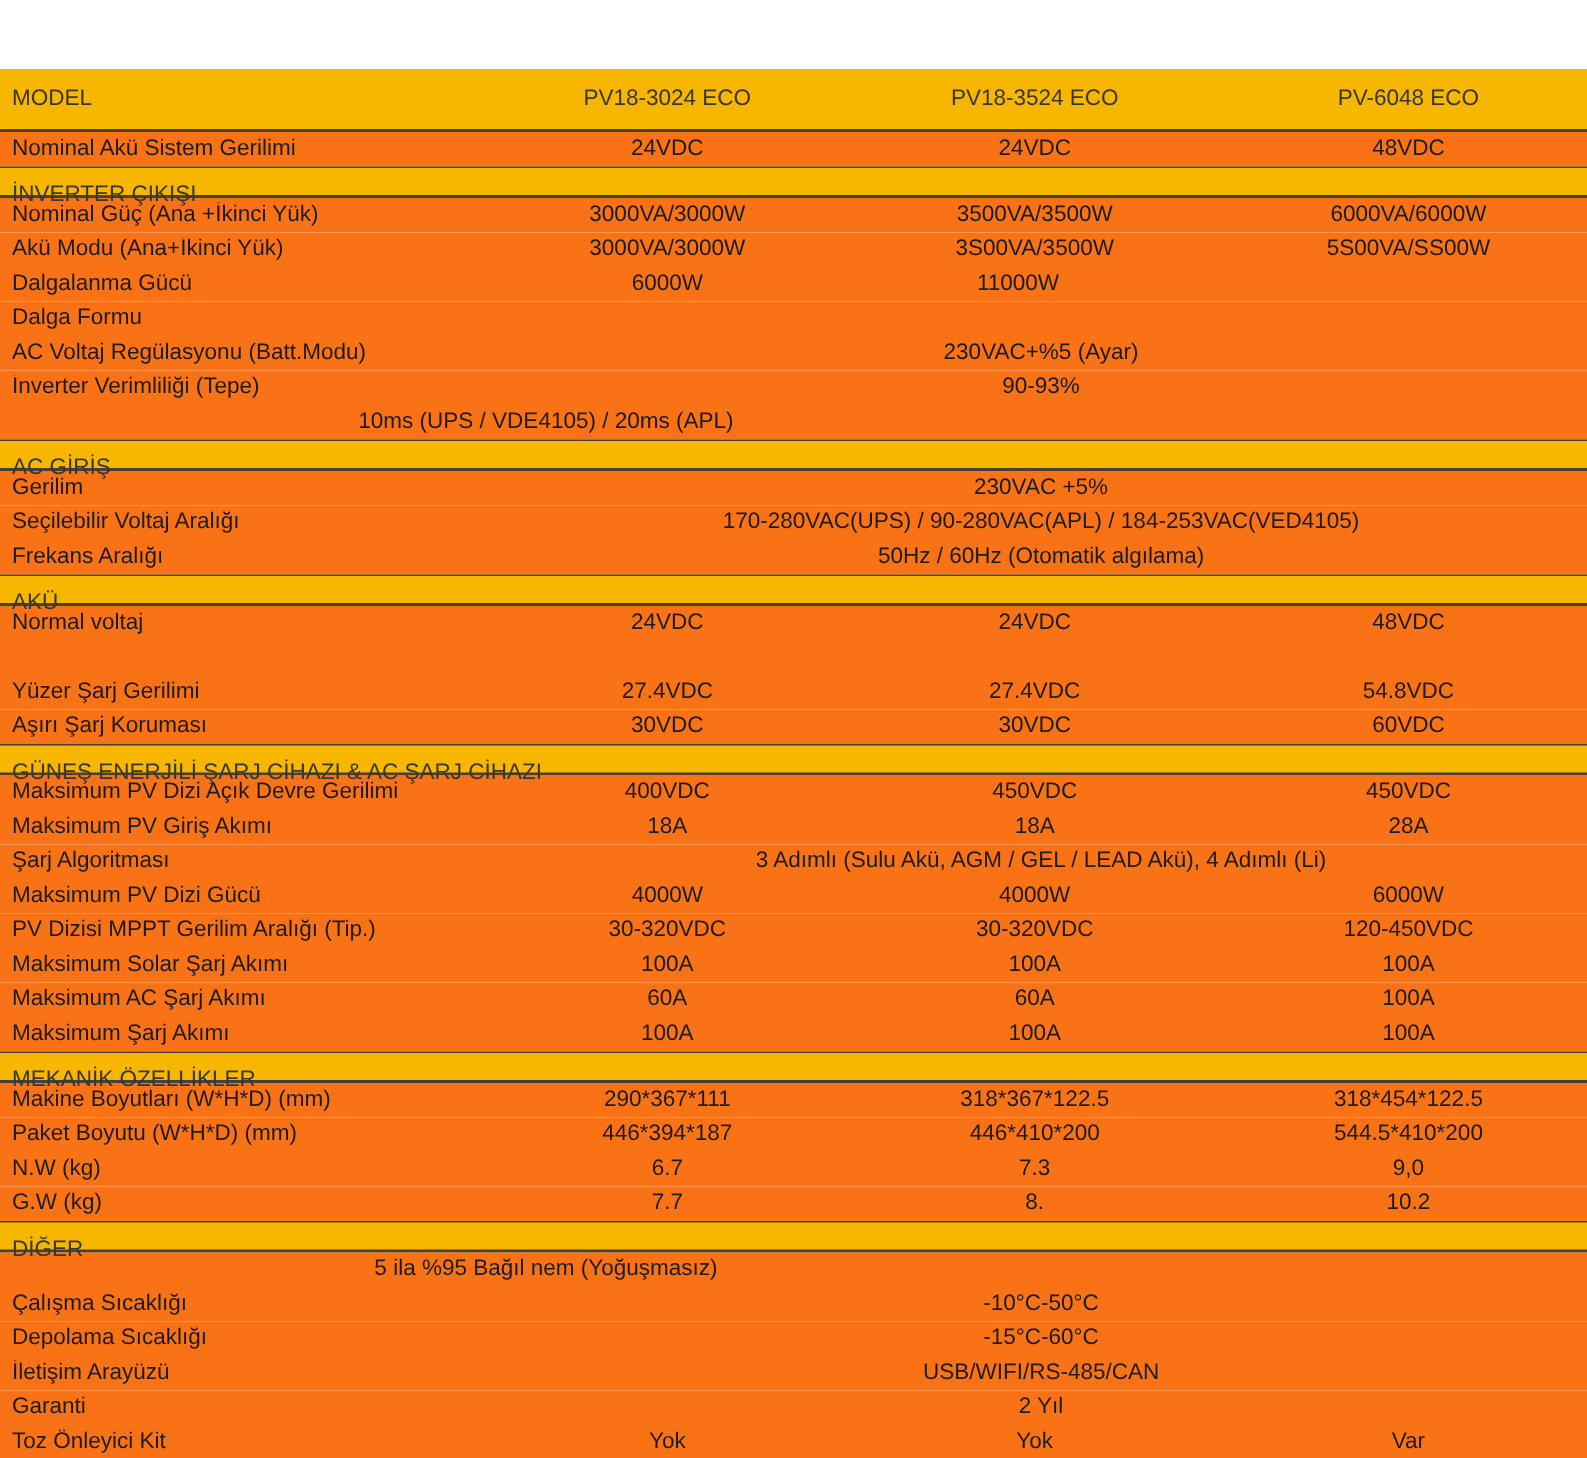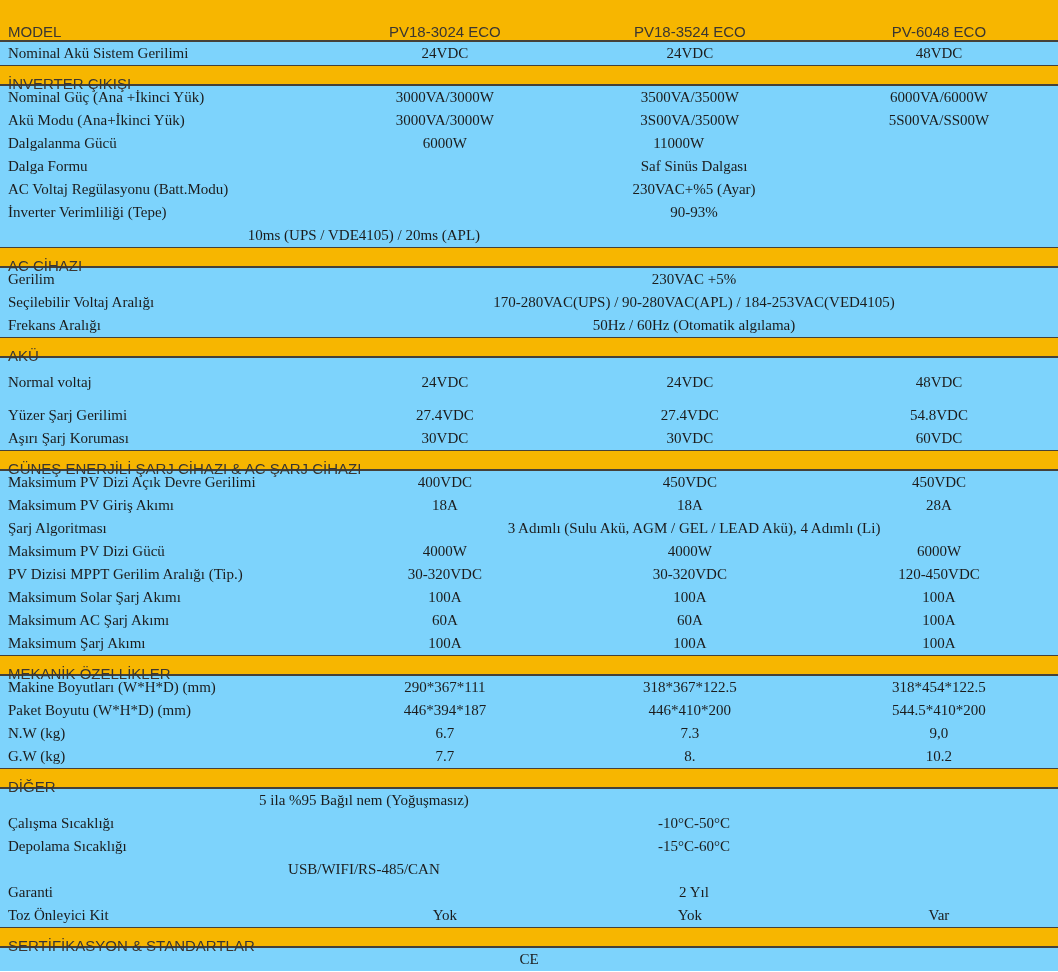--- a/index.html
+++ b/index.html
@@ -2,34 +2,35 @@
 <html><head>
 <meta charset="utf-8">
 <style>
   html,body{margin:0;padding:0;background:#ffffff;}
   body{font-family:"Liberation Sans", sans-serif;}
   #spec-table{
     width:1058px;height:972px;background:#ffffff;box-sizing:border-box;
     color:#1c1c1c;font-size:15px;line-height:1.1;overflow:hidden;
   }
   .hdr{
-    display:flex;align-items:flex-end;height:42px;box-sizing:border-box;
+    display:flex;align-items:center;height:42px;box-sizing:border-box;
     background:var(--accent);border-bottom:2px solid var(--line);
     color:var(--bandtext);
+    margin-top:46px;
   }
   .band{
     display:flex;align-items:center;height:21px;box-sizing:border-box;
     background:var(--accent);
     border-top:1px solid var(--line);border-bottom:2px solid var(--line);
     color:var(--bandtext);
   }
   .band span{padding-left:8px;white-space:nowrap;margin-top:19px;}
-  .row{display:flex;align-items:center;height:23px;box-sizing:border-box;background:#7dd3fc;font-family:Liberation Serif, serif;}
+  .row{display:flex;align-items:center;height:23px;box-sizing:border-box;background:#f97316;}
   .row.tall{height:46px;align-items:flex-start;}
-  .row.tall .cell{padding-top:16px;}
+  .row.tall .cell{padding-top:3px;}
   .cell{box-sizing:border-box;white-space:nowrap;overflow:hidden;}
   .c-label{width:31.2%;padding-left:8px;text-align:left;}
   .c2{width:21.7%;text-align:center;}
   .c3{width:24.6%;text-align:center;}
   .c4{width:22.5%;text-align:center;}
   .c-span{width:68.8%;text-align:center;}
   .c-full{width:100%;text-align:center;}
 </style>
 </head>
 <body>
@@ -63,35 +64,34 @@
         <div class="cell c3">3S00VA/3500W</div>
         <div class="cell c4">5S00VA/SS00W</div>
       </div>
       <div class="row">
         <div class="cell c-label">Dalgalanma Gücü</div>
         <div class="cell c2">6000W</div>
         <div class="cell c4">11000W</div>
       </div>
       <div class="row">
         <div class="cell c-label">Dalga Formu</div>
-        <div class="cell c-span">Saf Sinüs Dalgası</div>
       </div>
       <div class="row">
         <div class="cell c-label">AC Voltaj Regülasyonu (Batt.Modu)</div>
         <div class="cell c-span">230VAC+%5 (Ayar)</div>
       </div>
       <div class="row">
         <div class="cell c-label">İnverter Verimliliği (Tepe)</div>
         <div class="cell c-span">90-93%</div>
       </div>
       <div class="row">
         <div class="cell c-span">10ms (UPS / VDE4105) / 20ms (APL)</div>
       </div>
       <div class="band">
-        <span>AC CİHAZI</span>
+        <span>AC GİRİŞ</span>
       </div>
       <div class="row">
         <div class="cell c-label">Gerilim</div>
         <div class="cell c-span">230VAC +5%</div>
       </div>
       <div class="row">
         <div class="cell c-label">Seçilebilir Voltaj Aralığı</div>
         <div class="cell c-span">170-280VAC(UPS) / 90-280VAC(APL) / 184-253VAC(VED4105)</div>
       </div>
       <div class="row">
@@ -203,20 +203,21 @@
       </div>
       <div class="row">
         <div class="cell c-label">Çalışma Sıcaklığı</div>
         <div class="cell c-span">-10°C-50°C</div>
       </div>
       <div class="row">
         <div class="cell c-label">Depolama Sıcaklığı</div>
         <div class="cell c-span">-15°C-60°C</div>
       </div>
       <div class="row">
+        <div class="cell c-label">İletişim Arayüzü</div>
         <div class="cell c-span">USB/WIFI/RS-485/CAN</div>
       </div>
       <div class="row">
         <div class="cell c-label">Garanti</div>
         <div class="cell c-span">2 Yıl</div>
       </div>
       <div class="row">
         <div class="cell c-label">Toz Önleyici Kit</div>
         <div class="cell c2">Yok</div>
         <div class="cell c3">Yok</div>

